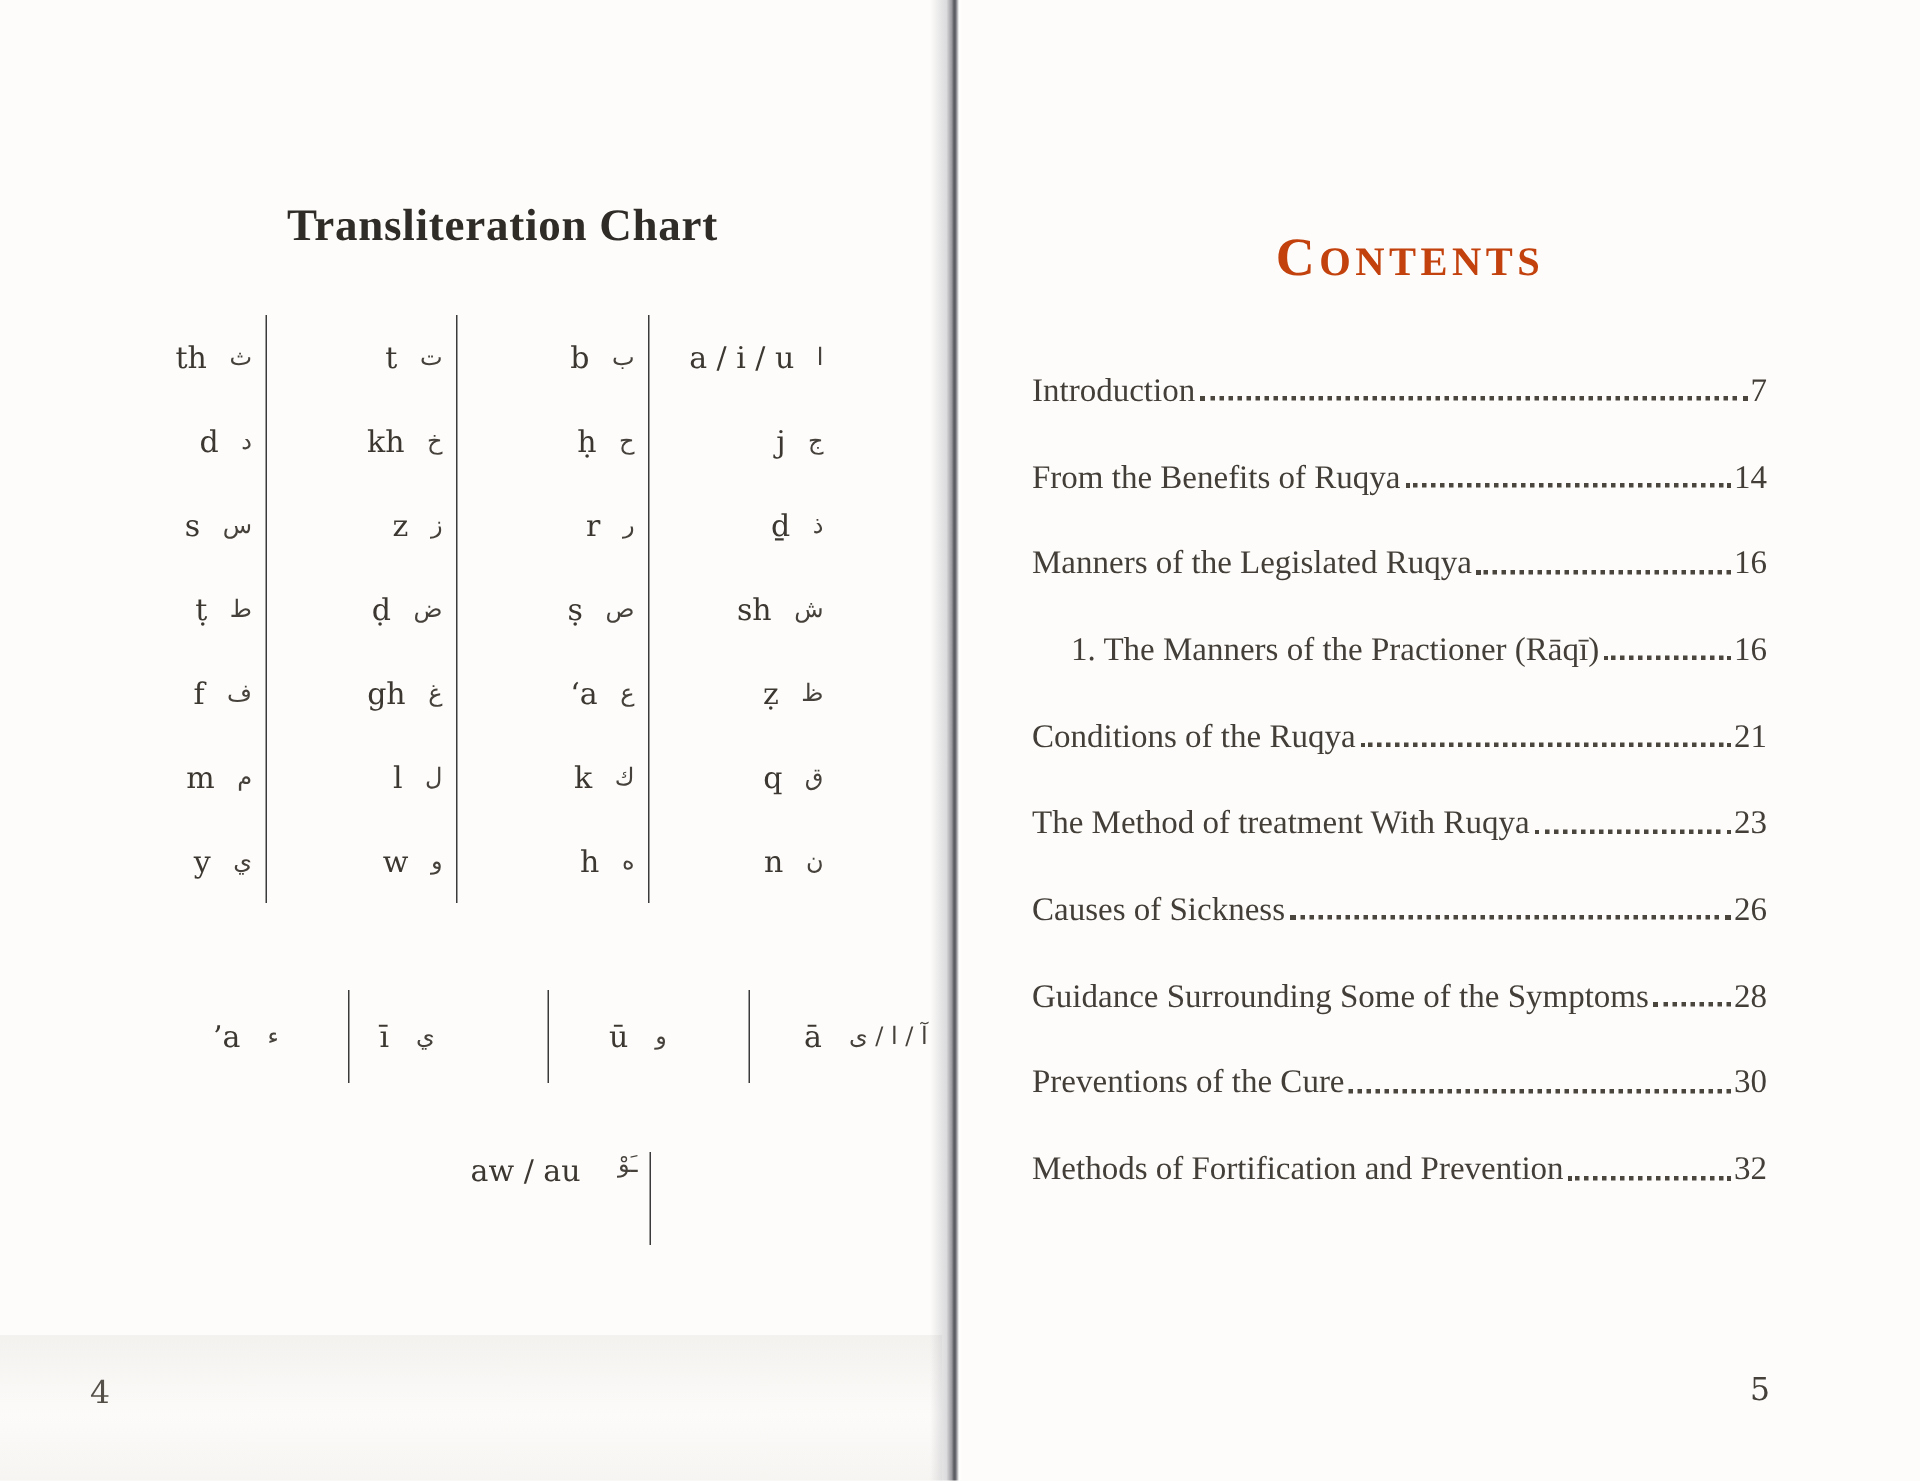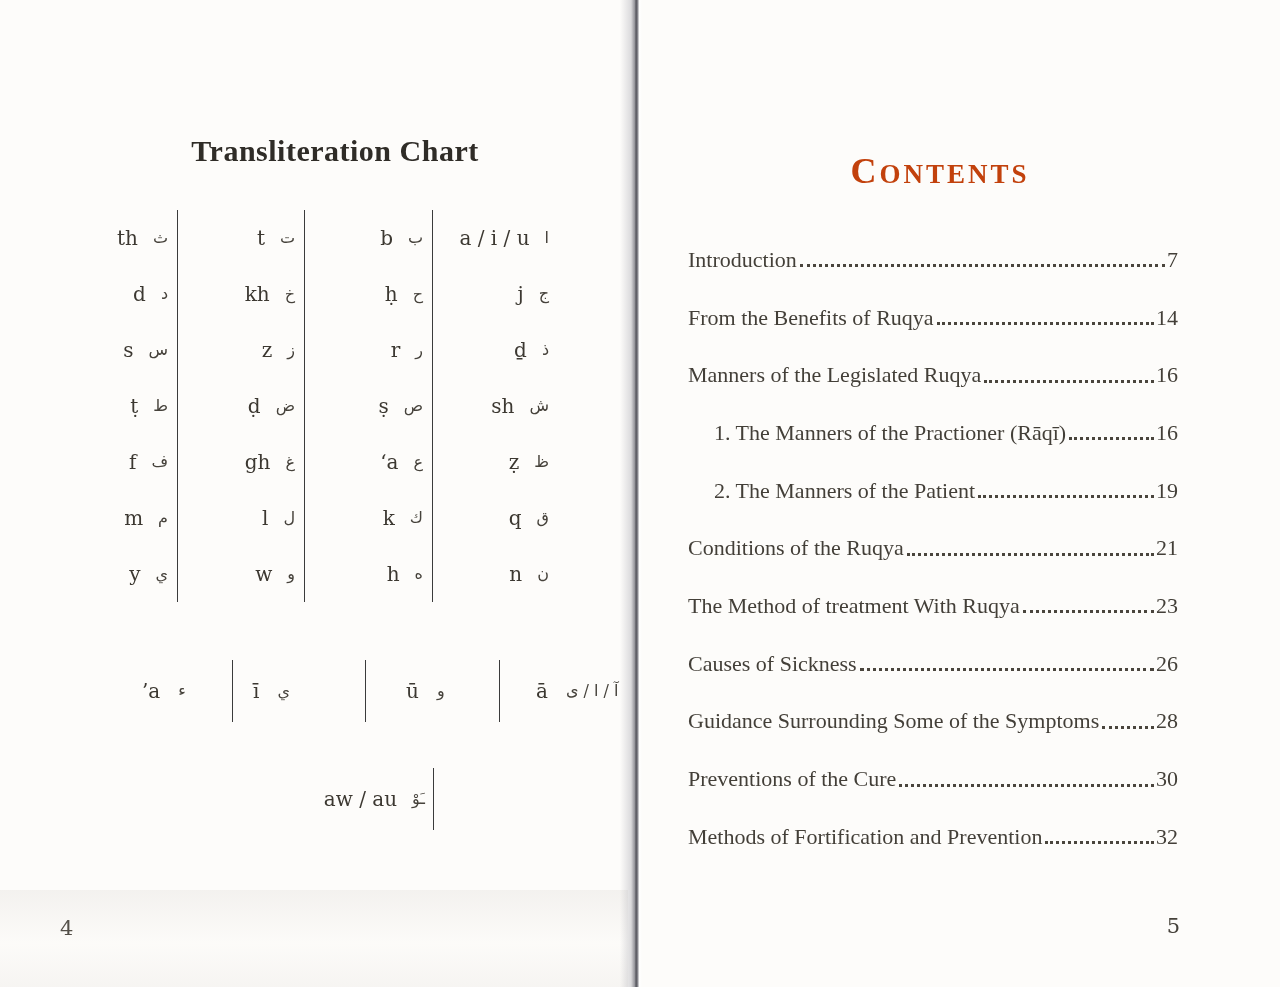--- a/index.html
+++ b/index.html
@@ -58,21 +58,21 @@
   .ar  { font-size:16px; line-height:1; font-family:"DejaVu Serif","DejaVu Sans",sans-serif; color:#46423b; }
 
   .vowels { position:absolute; left:130px; top:660px; height:62px; display:flex; align-items:stretch; }
   .vowels .vcell { display:flex; align-items:center; gap:18px; }
   .v0 { width:90px;  padding-left:12px; border-right:1.6px solid #3b3b3b; }
   .v1 { width:112px; padding-left:20px; border-right:1.6px solid #3b3b3b; }
   .v2 { width:93px;  padding-left:40px; border-right:1.6px solid #3b3b3b; }
   .v3 { width:165px; padding-left:36px; }
 
   .diph { position:absolute; left:290px; top:768px; height:62px; display:flex; align-items:stretch; }
-  .diph .dcell { display:flex; align-items:center; gap:15px; }
+  .diph .dcell { display:flex; align-items:flex-start; gap:25px; }
   .d0 { width:135px; justify-content:flex-end; padding-right:8px; border-right:1.6px solid #3b3b3b; }
   .d1 { padding-left:26px; }
 
   .pn { font-size:21px; color:#45413a; }
   .pn-left  { position:absolute; left:60px;  top:916px; }
   .pn-right { position:absolute; left:1140px; top:914px; width:40px; text-align:right; }
 
   
   .toc-title {
     position:absolute; left:660px; top:150px; width:560px; margin:0;
@@ -279,25 +279,20 @@
       <div class="trow">
           <span class="tt">Manners of the Legislated Ruqya</span>
           <span class="leader"></span>
           <span class="pg">16</span>
         </div>
       <div class="trow indent">
           <span class="tt">1. The Manners of the Practioner (Rāqī)</span>
           <span class="leader"></span>
           <span class="pg">16</span>
         </div>
-      <div class="trow indent">
-          <span class="tt">2. The Manners of the Patient</span>
-          <span class="leader"></span>
-          <span class="pg">19</span>
-        </div>
       <div class="trow">
           <span class="tt">Conditions of the Ruqya</span>
           <span class="leader"></span>
           <span class="pg">21</span>
         </div>
       <div class="trow">
           <span class="tt">The Method of treatment With Ruqya</span>
           <span class="leader"></span>
           <span class="pg">23</span>
         </div>

